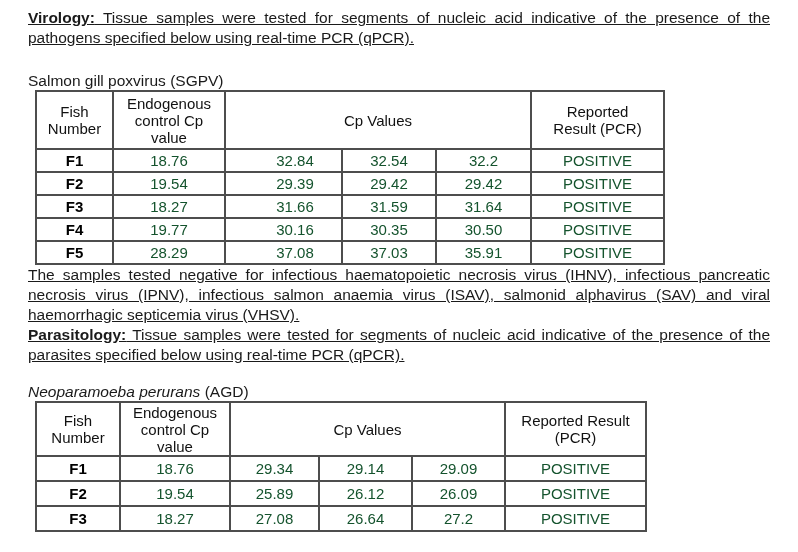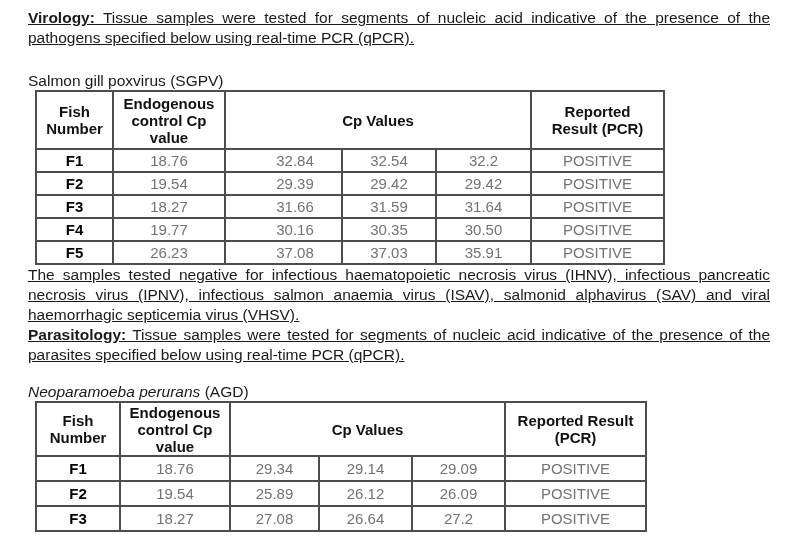--- a/index.html
+++ b/index.html
@@ -37,30 +37,30 @@
   }
   th, td {
     border: 2px solid #4d4d4d;
     text-align: center;
     vertical-align: middle;
     padding: 0;
     overflow: hidden;
   }
   th {
     font-size: 15px;
-    font-weight: bold;
+    font-weight: normal;
     line-height: 17px;
     white-space: pre-line;
     color: #111111;
   }
   .t1 th { height: 56px; }
   .t2 th { height: 52px; }
   td {
     font-size: 15px;
-    color: #737373;
+    color: #14532d;
   }
   .t1 td { height: 21px; }
   .t2 td { height: 23px; }
   td.fish { font-weight: bold; color: #000000; margin-left: 10px; }
 
   
   .t1 .c-fish   { width: 75px; }
   .t1 .c-endo   { width: 110px; }
   .t1 .c-cp1    { width: 92px; padding-left: 23px; }
   .t1 .c-cp2    { width: 92px; }
@@ -123,21 +123,21 @@
     <tr>
       <td class="fish c-fish">F4</td>
       <td class="c-endo">19.77</td>
       <td class="c-cp1">30.16</td>
       <td class="c-cp2">30.35</td>
       <td class="c-cp3">30.50</td>
       <td class="c-result">POSITIVE</td>
     </tr>
     <tr>
       <td class="fish c-fish">F5</td>
-      <td class="c-endo">26.23</td>
+      <td class="c-endo">28.29</td>
       <td class="c-cp1">37.08</td>
       <td class="c-cp2">37.03</td>
       <td class="c-cp3">35.91</td>
       <td class="c-result">POSITIVE</td>
     </tr>
   </tbody>
     </table>
 
   <p class="body-text para-negative">The samples tested negative for infectious haematopoietic necrosis virus (IHNV), infectious pancreatic necrosis virus (IPNV), infectious salmon anaemia virus (ISAV), salmonid alphavirus (SAV) and viral haemorrhagic septicemia virus (VHSV).</p>
 

